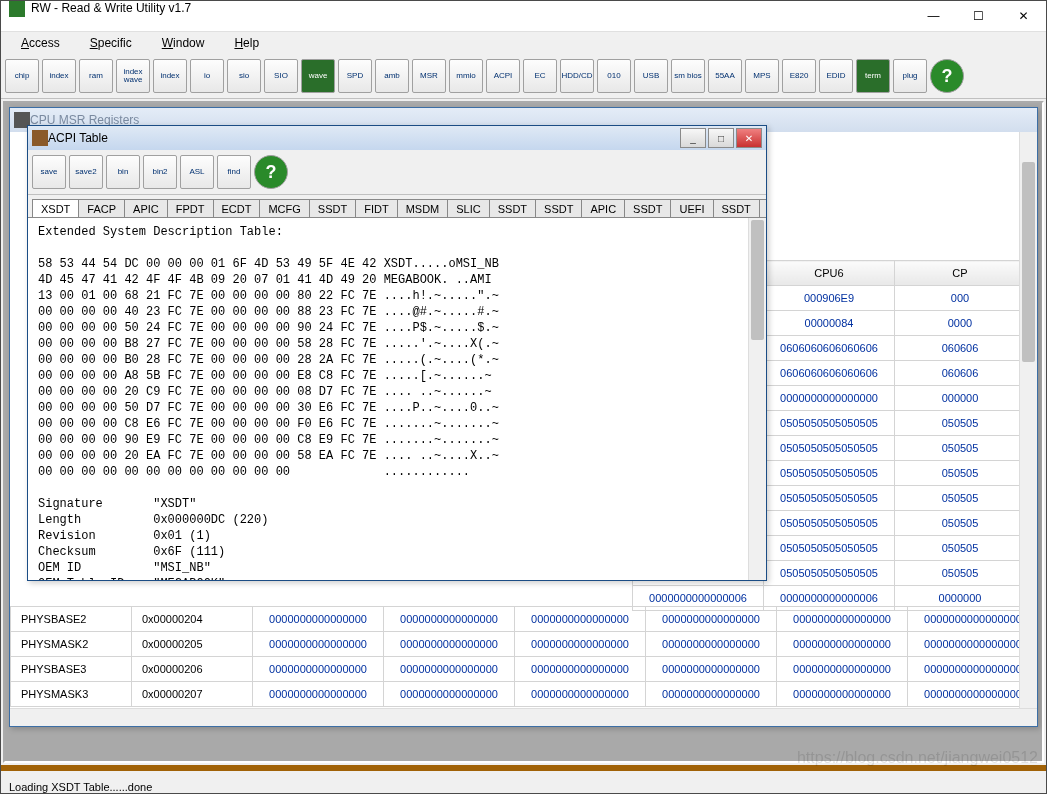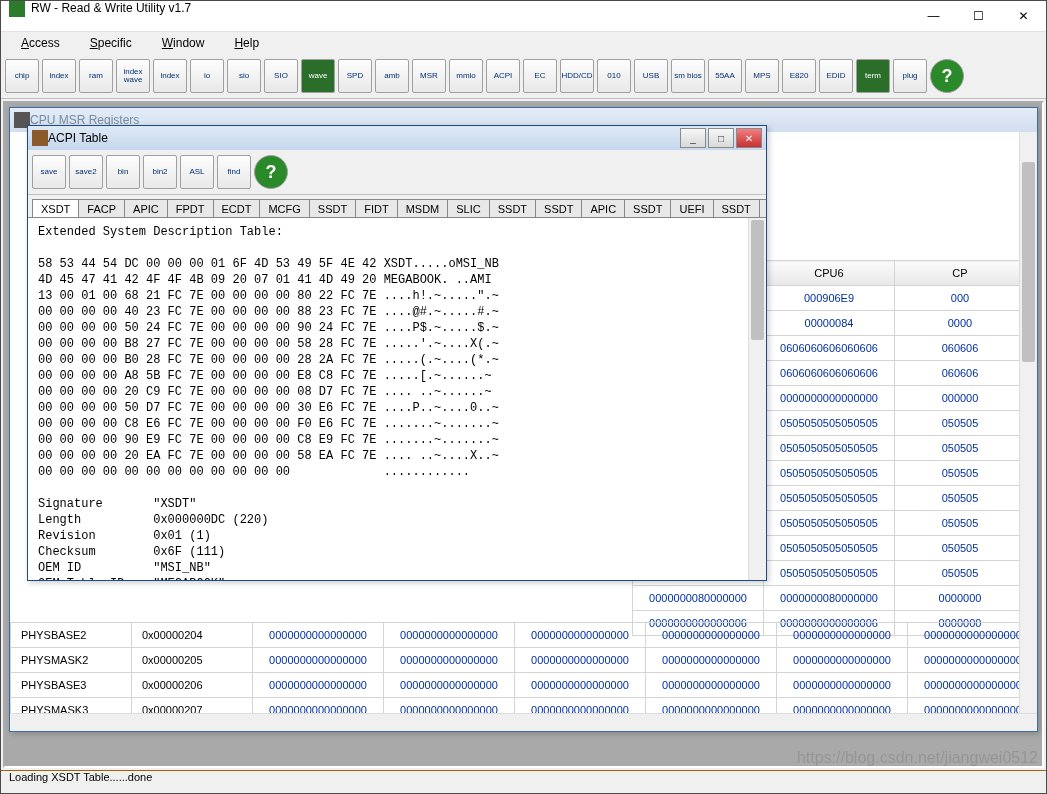--- a/index.html
+++ b/index.html
@@ -31,21 +31,21 @@
 .tabs{height:22px;display:flex;align-items:flex-end;padding:0 4px;gap:0;overflow:hidden;border-bottom:1px solid #888;background:#f0f0f0}
 .tab{padding:3px 8px 2px;border:1px solid #888;border-bottom:none;background:#e8e8e8;font-size:11px;margin-right:-1px;position:relative}
 .tab.active{background:#fff;z-index:1;padding-bottom:3px;margin-bottom:-1px}
 .content{flex:1;background:#fff;overflow:auto;position:relative}
 .hex{white-space:pre;font-family:Consolas,"Courier New",monospace;font-size:12px;padding:6px 10px;line-height:16px}
 .msrtable{position:absolute;inset:0;overflow:auto}
 .msrtable table{border-collapse:collapse;font-size:11px}
 .msrtable th,.msrtable td{border:1px solid #d4d4d4;padding:3px 10px;text-align:left;white-space:nowrap;height:18px}
 .msrtable th{background:linear-gradient(#fbfbfb,#e8e8e8);font-weight:400;text-align:center}
 .msrtable td.cpu{color:#0030a0;text-align:center}
-.statusbar{height:22px;background:#f0f0f0;border-top:1px solid #a16207;display:flex;align-items:flex-start;padding:0 8px;font-size:11px}
+.statusbar{height:22px;background:#f0f0f0;border-top:6px solid #a16207;display:flex;align-items:flex-end;padding:0 8px;font-size:11px}
 .scrollv{position:absolute;right:0;top:0;bottom:0;width:17px;background:#f0f0f0;border-left:1px solid #ddd}
 .scrollv .thumb{position:absolute;left:2px;right:2px;background:#c0c0c0;border-radius:2px}
 .scrollh{height:17px;background:#f0f0f0;border-top:1px solid #ddd}
 .watermark{position:absolute;right:8px;bottom:26px;color:rgba(0,0,0,.12);font-size:16px;pointer-events:none}
 </style>
 </head>
 <body>
 
 <div class="window">
   <div class="titlebar">
@@ -165,33 +165,28 @@
                   <td class="cpu">0505050505050505</td>
                   <td class="cpu">0505050505050505</td>
                   <td class="cpu">050505</td>
                 </tr>
                 <tr>
                   <td class="cpu">0505050505050505</td>
                   <td class="cpu">0505050505050505</td>
                   <td class="cpu">050505</td>
                 </tr>
                 <tr>
-                  <td class="cpu">0000000080000000</td>
-                  <td class="cpu">0000000080000000</td>
-                  <td class="cpu">0000000</td>
-                </tr>
-                <tr>
                   <td class="cpu">0000000000000006</td>
                   <td class="cpu">0000000000000006</td>
                   <td class="cpu">0000000</td>
                 </tr>
               </tbody>
             </table>
 
-          <table style="position:absolute;left:0;top:490px" id="msr-bottom">
+          <table style="position:absolute;left:0;top:474px" id="msr-bottom">
               <tbody>
                 <tr>
                   <td style="min-width:100px">PHYSBASE2</td>
                   <td style="min-width:100px">0x00000204</td>
                   <td class="cpu" style="min-width:110px">0000000000000000</td>
                   <td class="cpu" style="min-width:110px">0000000000000000</td>
                   <td class="cpu" style="min-width:110px">0000000000000000</td>
                   <td class="cpu" style="min-width:110px">0000000000000000</td>
                   <td class="cpu" style="min-width:110px">0000000000000000</td>
                   <td class="cpu" style="min-width:110px">0000000000000000</td>

